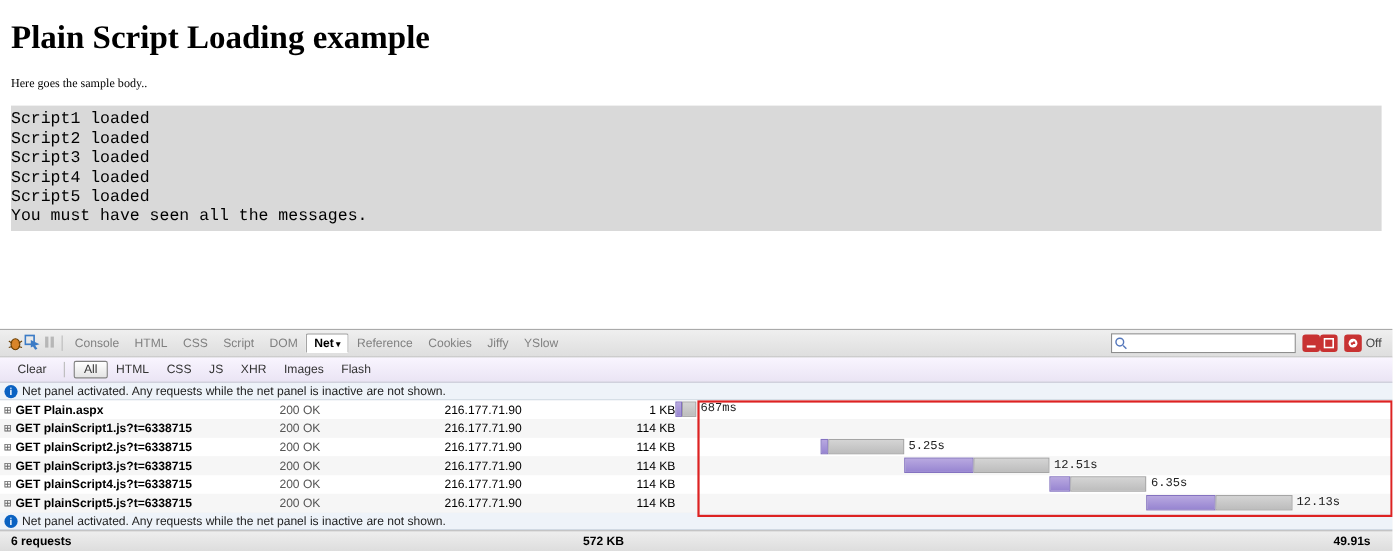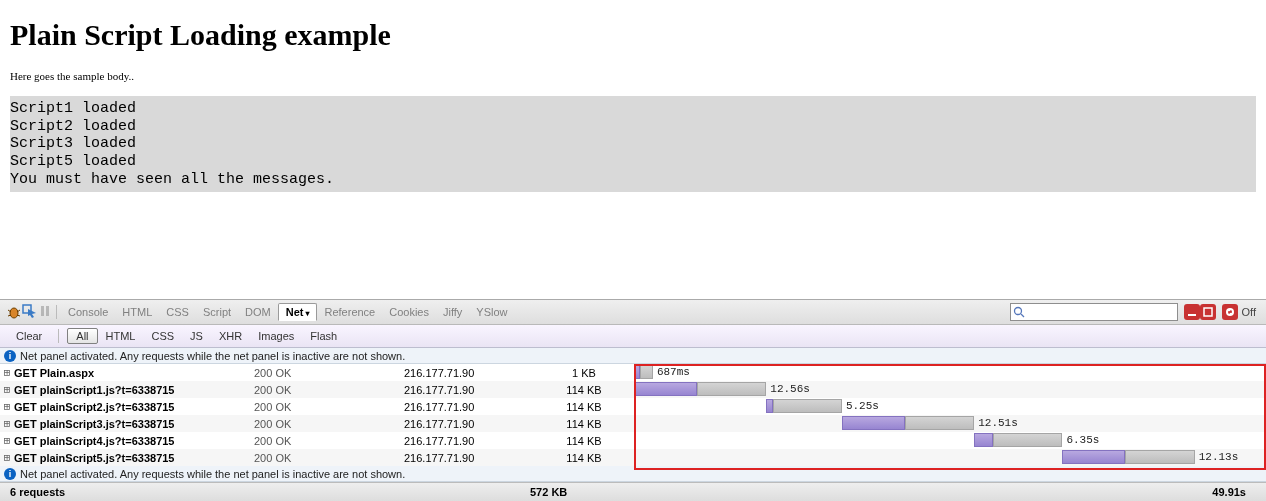--- a/index.html
+++ b/index.html
@@ -26,21 +26,21 @@
   .fb-sub .stab.active{border:1px solid #808080;background:linear-gradient(#fff,#e4e4e4);border-radius:2px;}
   .info-row{height:15px;display:flex;align-items:center;gap:4px;background:#eef3f9;border-bottom:1px solid #ccd6e0;color:#222;padding-left:4px;}
   .info-icon{width:12px;height:12px;border-radius:50%;background:#0a62c2;color:#fff;display:flex;align-items:center;justify-content:center;font-size:9px;font-weight:bold;}
   .net-table{font-size:11px;}
   .net-row{display:flex;align-items:center;height:17px;background:#fff;}
   .net-row:nth-child(even){background:#f6f6f6;}
   .col-expand{width:14px;text-align:center;color:#666;font-family:monospace;}
   .col-url{width:240px;overflow:hidden;white-space:nowrap;font-weight:bold;}
   .col-status{width:150px;color:#555;}
   .col-host{width:150px;}
-  .col-size{width:60px;text-align:center;padding-right:20px;}
+  .col-size{width:60px;text-align:right;}
   .col-tl{flex:1 1 auto;position:relative;height:17px;}
   .tl-box{position:absolute;left:0;top:0;bottom:0;border:2px solid #d22;pointer-events:none;}
   .bar-container{position:absolute;top:1px;height:14px;display:flex;align-items:center;font-family:Liberation Mono, monospace;}
   .bar{height:14px;box-sizing:border-box;}
   .bar.dns{background:linear-gradient(#b8a8e0,#9785d1);border:1px solid #8472c0;}
   .bar.wait{background:linear-gradient(#d4d4d4,#bdbdbd);border:1px solid #a5a5a5;}
   .bar-label{margin-left:4px;white-space:nowrap;font-size:11px;color:#222;}
   .fb-footer{height:18px;display:flex;align-items:center;background:linear-gradient(#eee,#ddd);border-top:1px solid #bbb;font-weight:bold;font-size:11px;}
   .fb-footer .fcell{padding:0 10px;}
   .fb-footer .fsize{position:absolute;left:520px;}
@@ -53,20 +53,21 @@
 <body>
 <div class="page">
 
 <div class="doc">
   <h1>Plain Script Loading example</h1>
   <div class="intro">Here goes the sample body..</div>
   <div class="log" id="log">
         <div>Script1 loaded</div>
         <div>Script2 loaded</div>
         <div>Script3 loaded</div>
+        <div>Script4 loaded</div>
         <div>Script5 loaded</div>
         <div>You must have seen all the messages.</div>
       </div>
 </div>
 
 <div class="fb">
 
   <div class="fb-toolbar">
     <span class="bug-icon">
       <svg viewBox="0 0 16 16" width="16" height="16">
@@ -145,27 +146,20 @@
               <span class="bar-label">687ms</span>
             </span>
           </span>
         </div>
         <div class="net-row">
           <span class="col-expand">⊞</span>
           <span class="col-url">GET plainScript1.js?t=6338715</span>
           <span class="col-status">200 OK</span>
           <span class="col-host">216.177.71.90</span>
           <span class="col-size">114 KB</span>
-          <span class="col-tl">
-            <span class="bar-container" style="left: 0px;">
-              <span class="bar dns" style="width: 63px;"></span>
-              <span class="bar wait" style="width: 69.3px;"></span>
-              <span class="bar-label">12.56s</span>
-            </span>
-          </span>
         </div>
         <div class="net-row">
           <span class="col-expand">⊞</span>
           <span class="col-url">GET plainScript2.js?t=6338715</span>
           <span class="col-status">200 OK</span>
           <span class="col-host">216.177.71.90</span>
           <span class="col-size">114 KB</span>
           <span class="col-tl">
             <span class="bar-container" style="left: 132.3px;">
               <span class="bar dns" style="width: 6.3px;"></span>

